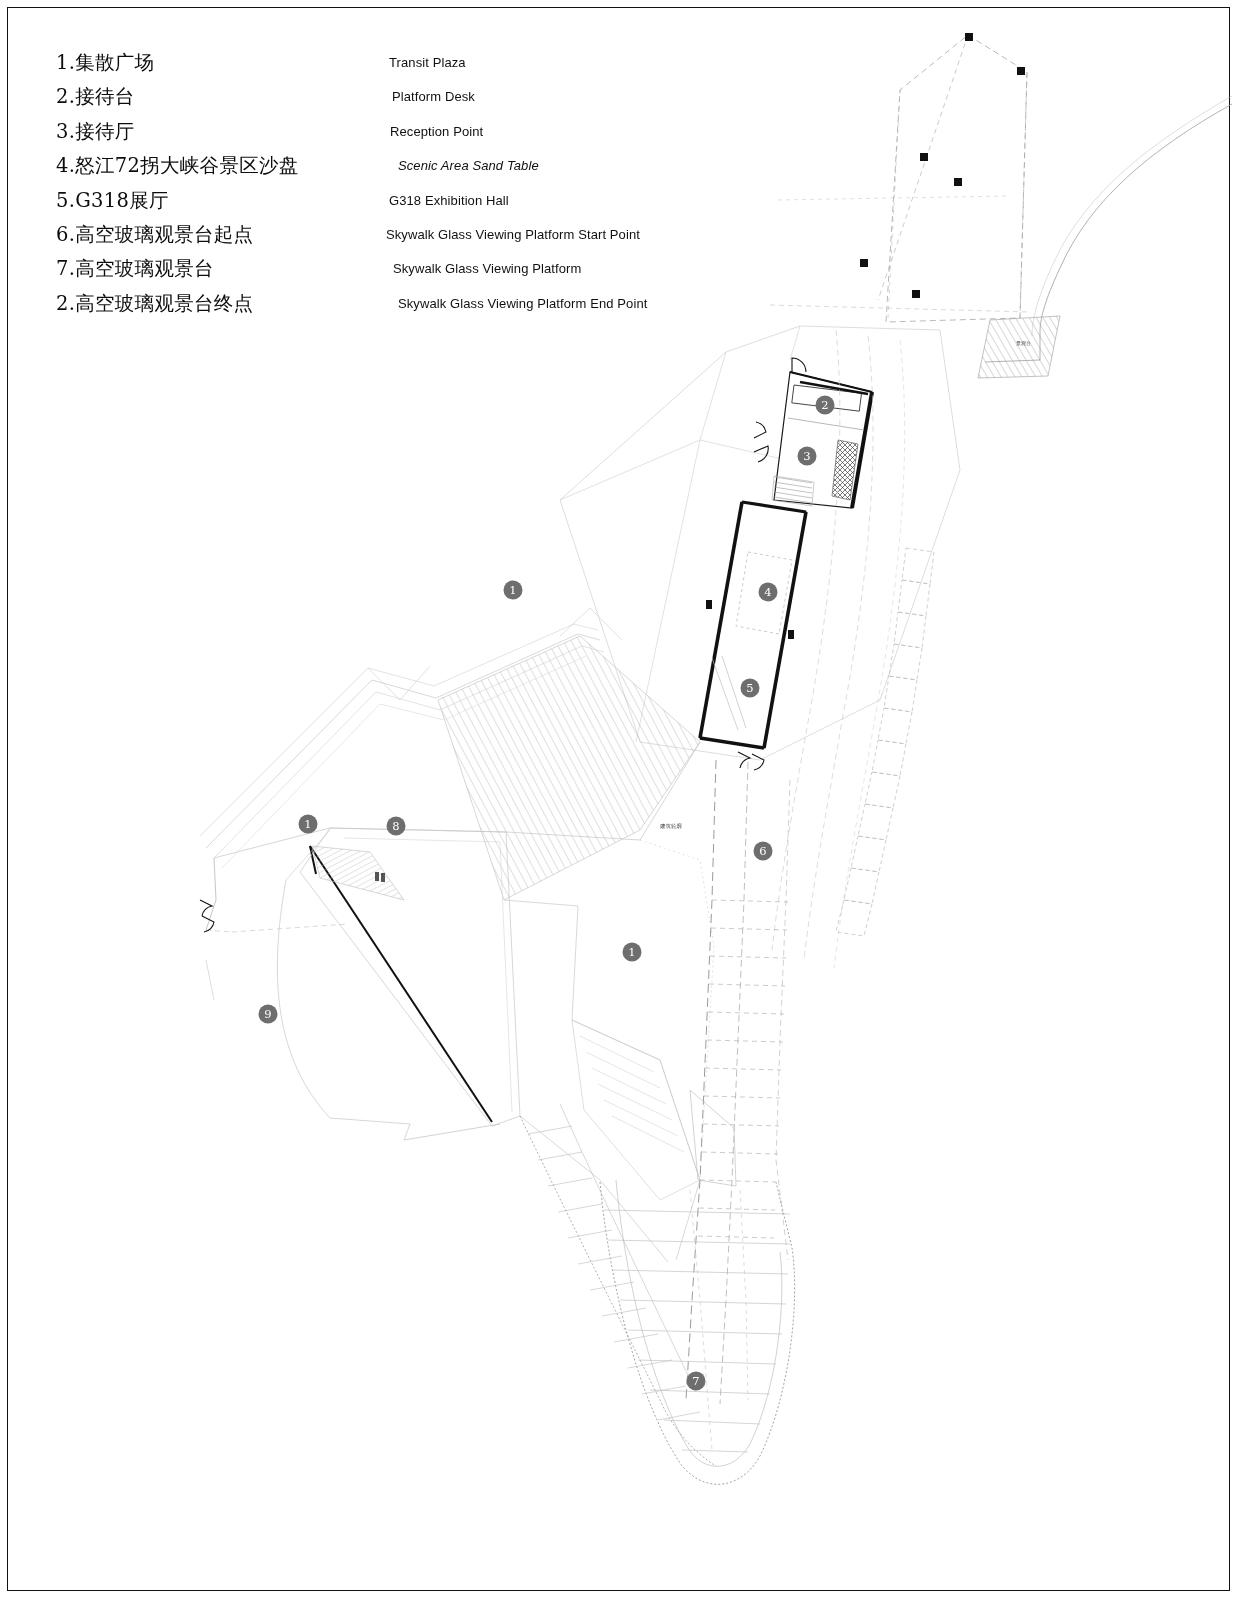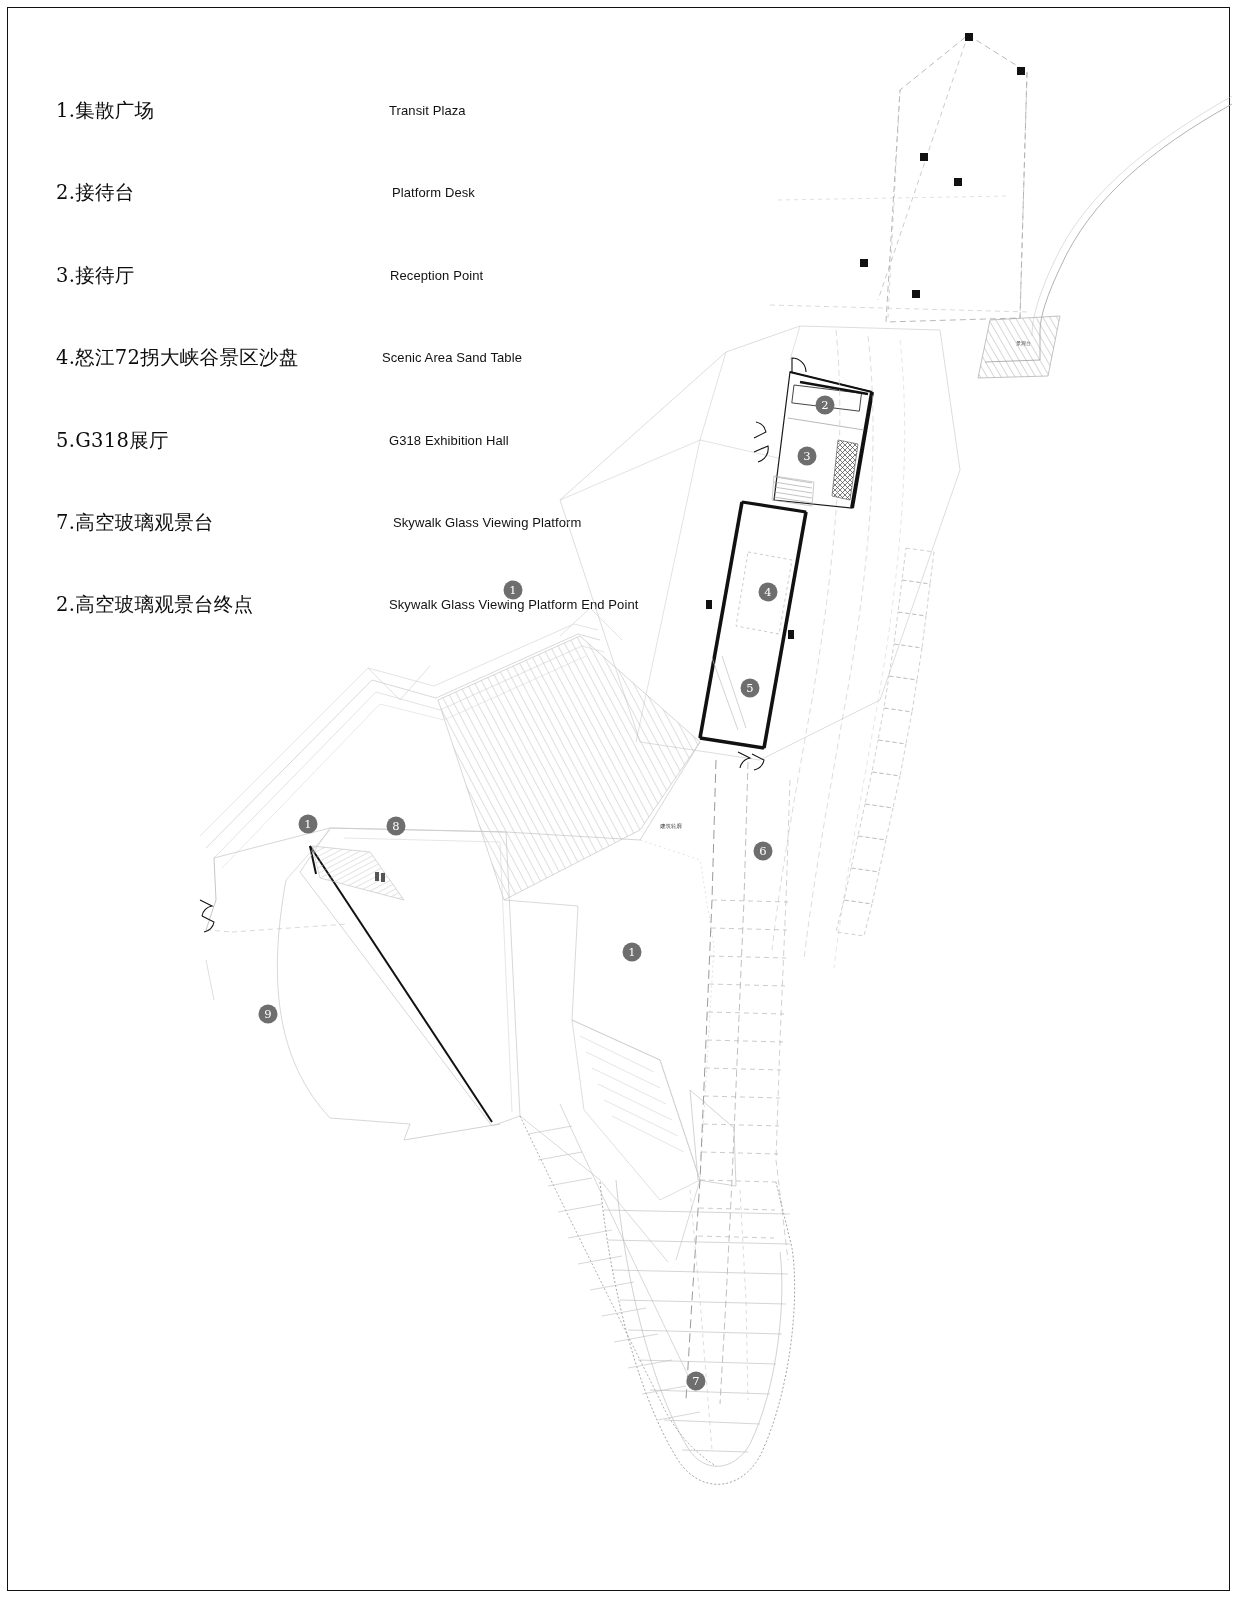--- a/index.html
+++ b/index.html
@@ -29,21 +29,20 @@
     position: absolute;
     left: 56px;
     top: 46px;
     width: 740px;
   }
   .legend-row {
     position: relative;
     height: 34.4px;
     line-height: 34.4px;
     white-space: nowrap;
-    margin-top: 48px;
   }
   .legend-cn {
     position: absolute;
     left: 0;
     top: 0;
     font-family: "DejaVu Serif", "Liberation Serif", serif;
     font-size: 19.5px;
     color: #0d0d0d;
     letter-spacing: 0.3px;
   }
@@ -94,33 +93,37 @@
       <div class="legend-row">
         <span class="legend-cn">2.接待台</span>
         <span class="legend-en" style="left: 336px;">Platform Desk</span>
       </div>
       <div class="legend-row">
         <span class="legend-cn">3.接待厅</span>
         <span class="legend-en" style="left: 334px;">Reception Point</span>
       </div>
       <div class="legend-row">
         <span class="legend-cn">4.怒江72拐大峡谷景区沙盘</span>
-        <span class="legend-en" style="left: 326px;">Scenic Area Sand Table</span>
+        <span class="legend-en" style="left: 342px; font-style: italic;">Scenic Area Sand Table</span>
       </div>
       <div class="legend-row">
         <span class="legend-cn">5.G318展厅</span>
         <span class="legend-en" style="left: 333px;">G318 Exhibition Hall</span>
       </div>
       <div class="legend-row">
+        <span class="legend-cn">6.高空玻璃观景台起点</span>
+        <span class="legend-en" style="left: 330px;">Skywalk Glass Viewing Platform Start Point</span>
+      </div>
+      <div class="legend-row">
         <span class="legend-cn">7.高空玻璃观景台</span>
         <span class="legend-en" style="left: 337px;">Skywalk Glass Viewing Platform</span>
       </div>
       <div class="legend-row">
         <span class="legend-cn">2.高空玻璃观景台终点</span>
-        <span class="legend-en" style="left: 333px;">Skywalk Glass Viewing Platform End Point</span>
+        <span class="legend-en" style="left: 342px;">Skywalk Glass Viewing Platform End Point</span>
       </div>
     </div>
 
   <svg id="plan" viewBox="0 0 1239 1600" xmlns="http://www.w3.org/2000/svg">
     <defs>
 
       <pattern id="hatchTerrace" width="7" height="7" patternUnits="userSpaceOnUse" patternTransform="rotate(-28)">
         <line x1="0" y1="0" x2="0" y2="7" stroke="#b9b9b9" stroke-width="0.9"></line>
       </pattern>
       <pattern id="hatchRamp" width="5" height="5" patternUnits="userSpaceOnUse" patternTransform="rotate(62)">

